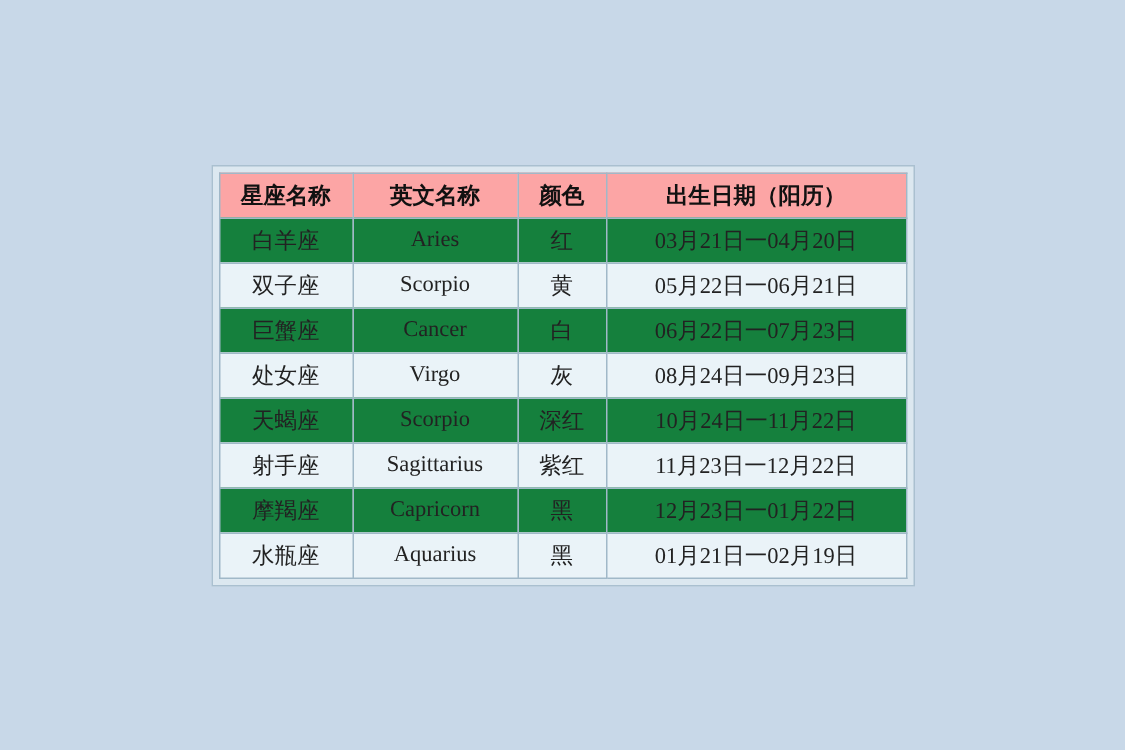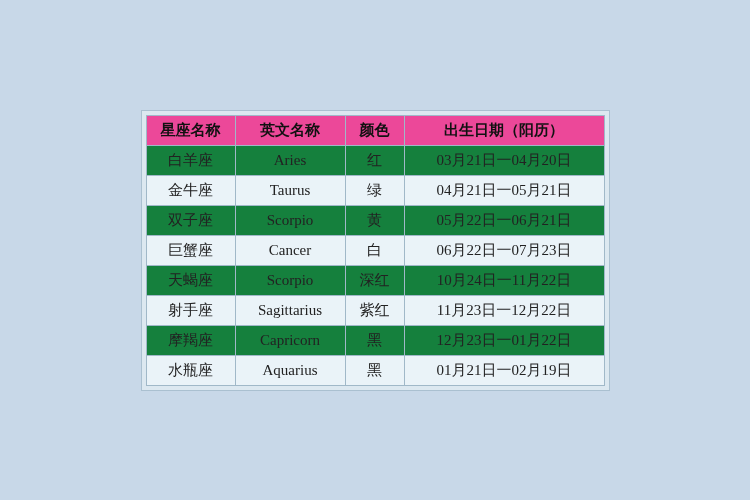--- a/index.html
+++ b/index.html
@@ -23,21 +23,21 @@
       background-color: #f0f6fa;
     }
     th, td {
       border: 1px solid #a0b8c8;
       padding: 5px 14px;
       text-align: center;
       white-space: nowrap;
       color: #222;
     }
     thead tr th {
-      background-color: #ec4899;
+      background-color: #fca5a5;
       font-weight: bold;
       color: #111;
       font-size: 15px;
     }
     tbody tr {
       background-color: #15803d;
     }
     tbody tr:nth-child(even) {
       background-color: #eaf3f8;
     }
@@ -60,36 +60,36 @@
       </tr>
     </thead>
     <tbody id="table-body">
     <tr>
           <td>白羊座</td>
           <td>Aries</td>
           <td>红</td>
           <td>03月21日一04月20日</td>
         </tr>
         <tr>
-          <td>金牛座</td>
-          <td>Taurus</td>
-          <td>绿</td>
-          <td>04月21日一05月21日</td>
-        </tr>
-        <tr>
           <td>双子座</td>
           <td>Scorpio</td>
           <td>黄</td>
           <td>05月22日一06月21日</td>
         </tr>
         <tr>
           <td>巨蟹座</td>
           <td>Cancer</td>
           <td>白</td>
           <td>06月22日一07月23日</td>
+        </tr>
+        <tr>
+          <td>处女座</td>
+          <td>Virgo</td>
+          <td>灰</td>
+          <td>08月24日一09月23日</td>
         </tr>
         <tr>
           <td>天蝎座</td>
           <td>Scorpio</td>
           <td>深红</td>
           <td>10月24日一11月22日</td>
         </tr>
         <tr>
           <td>射手座</td>
           <td>Sagittarius</td>

